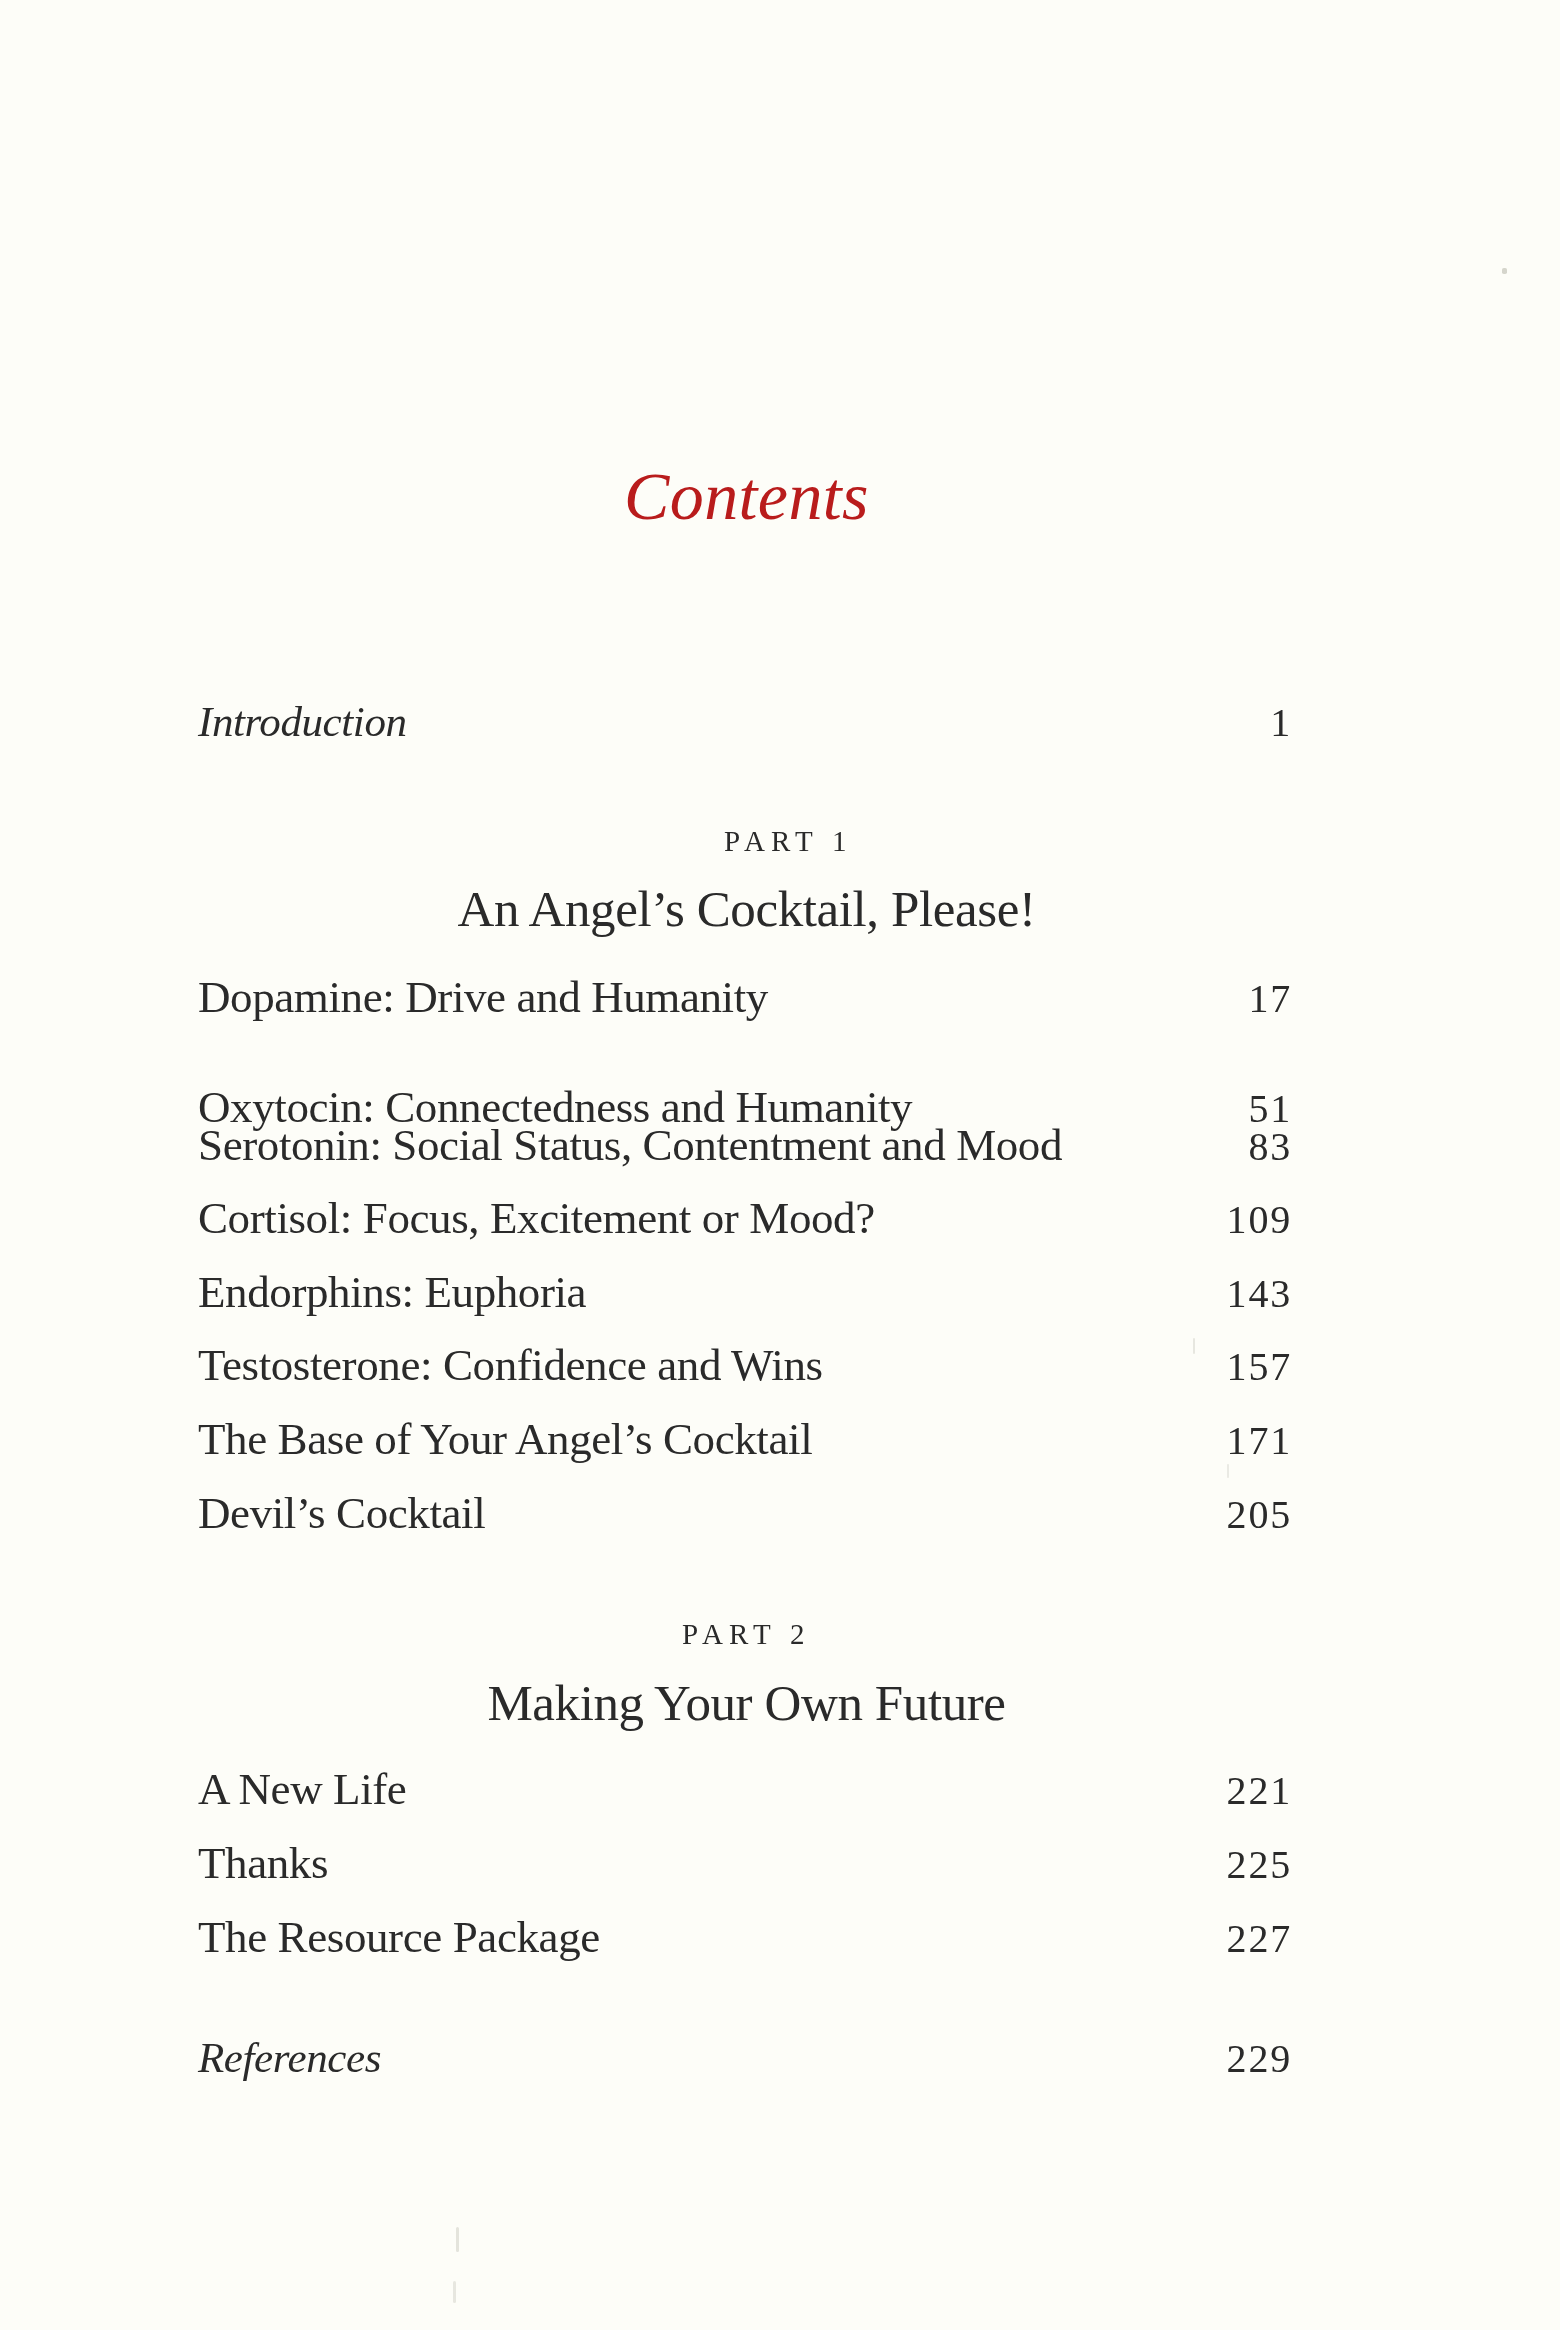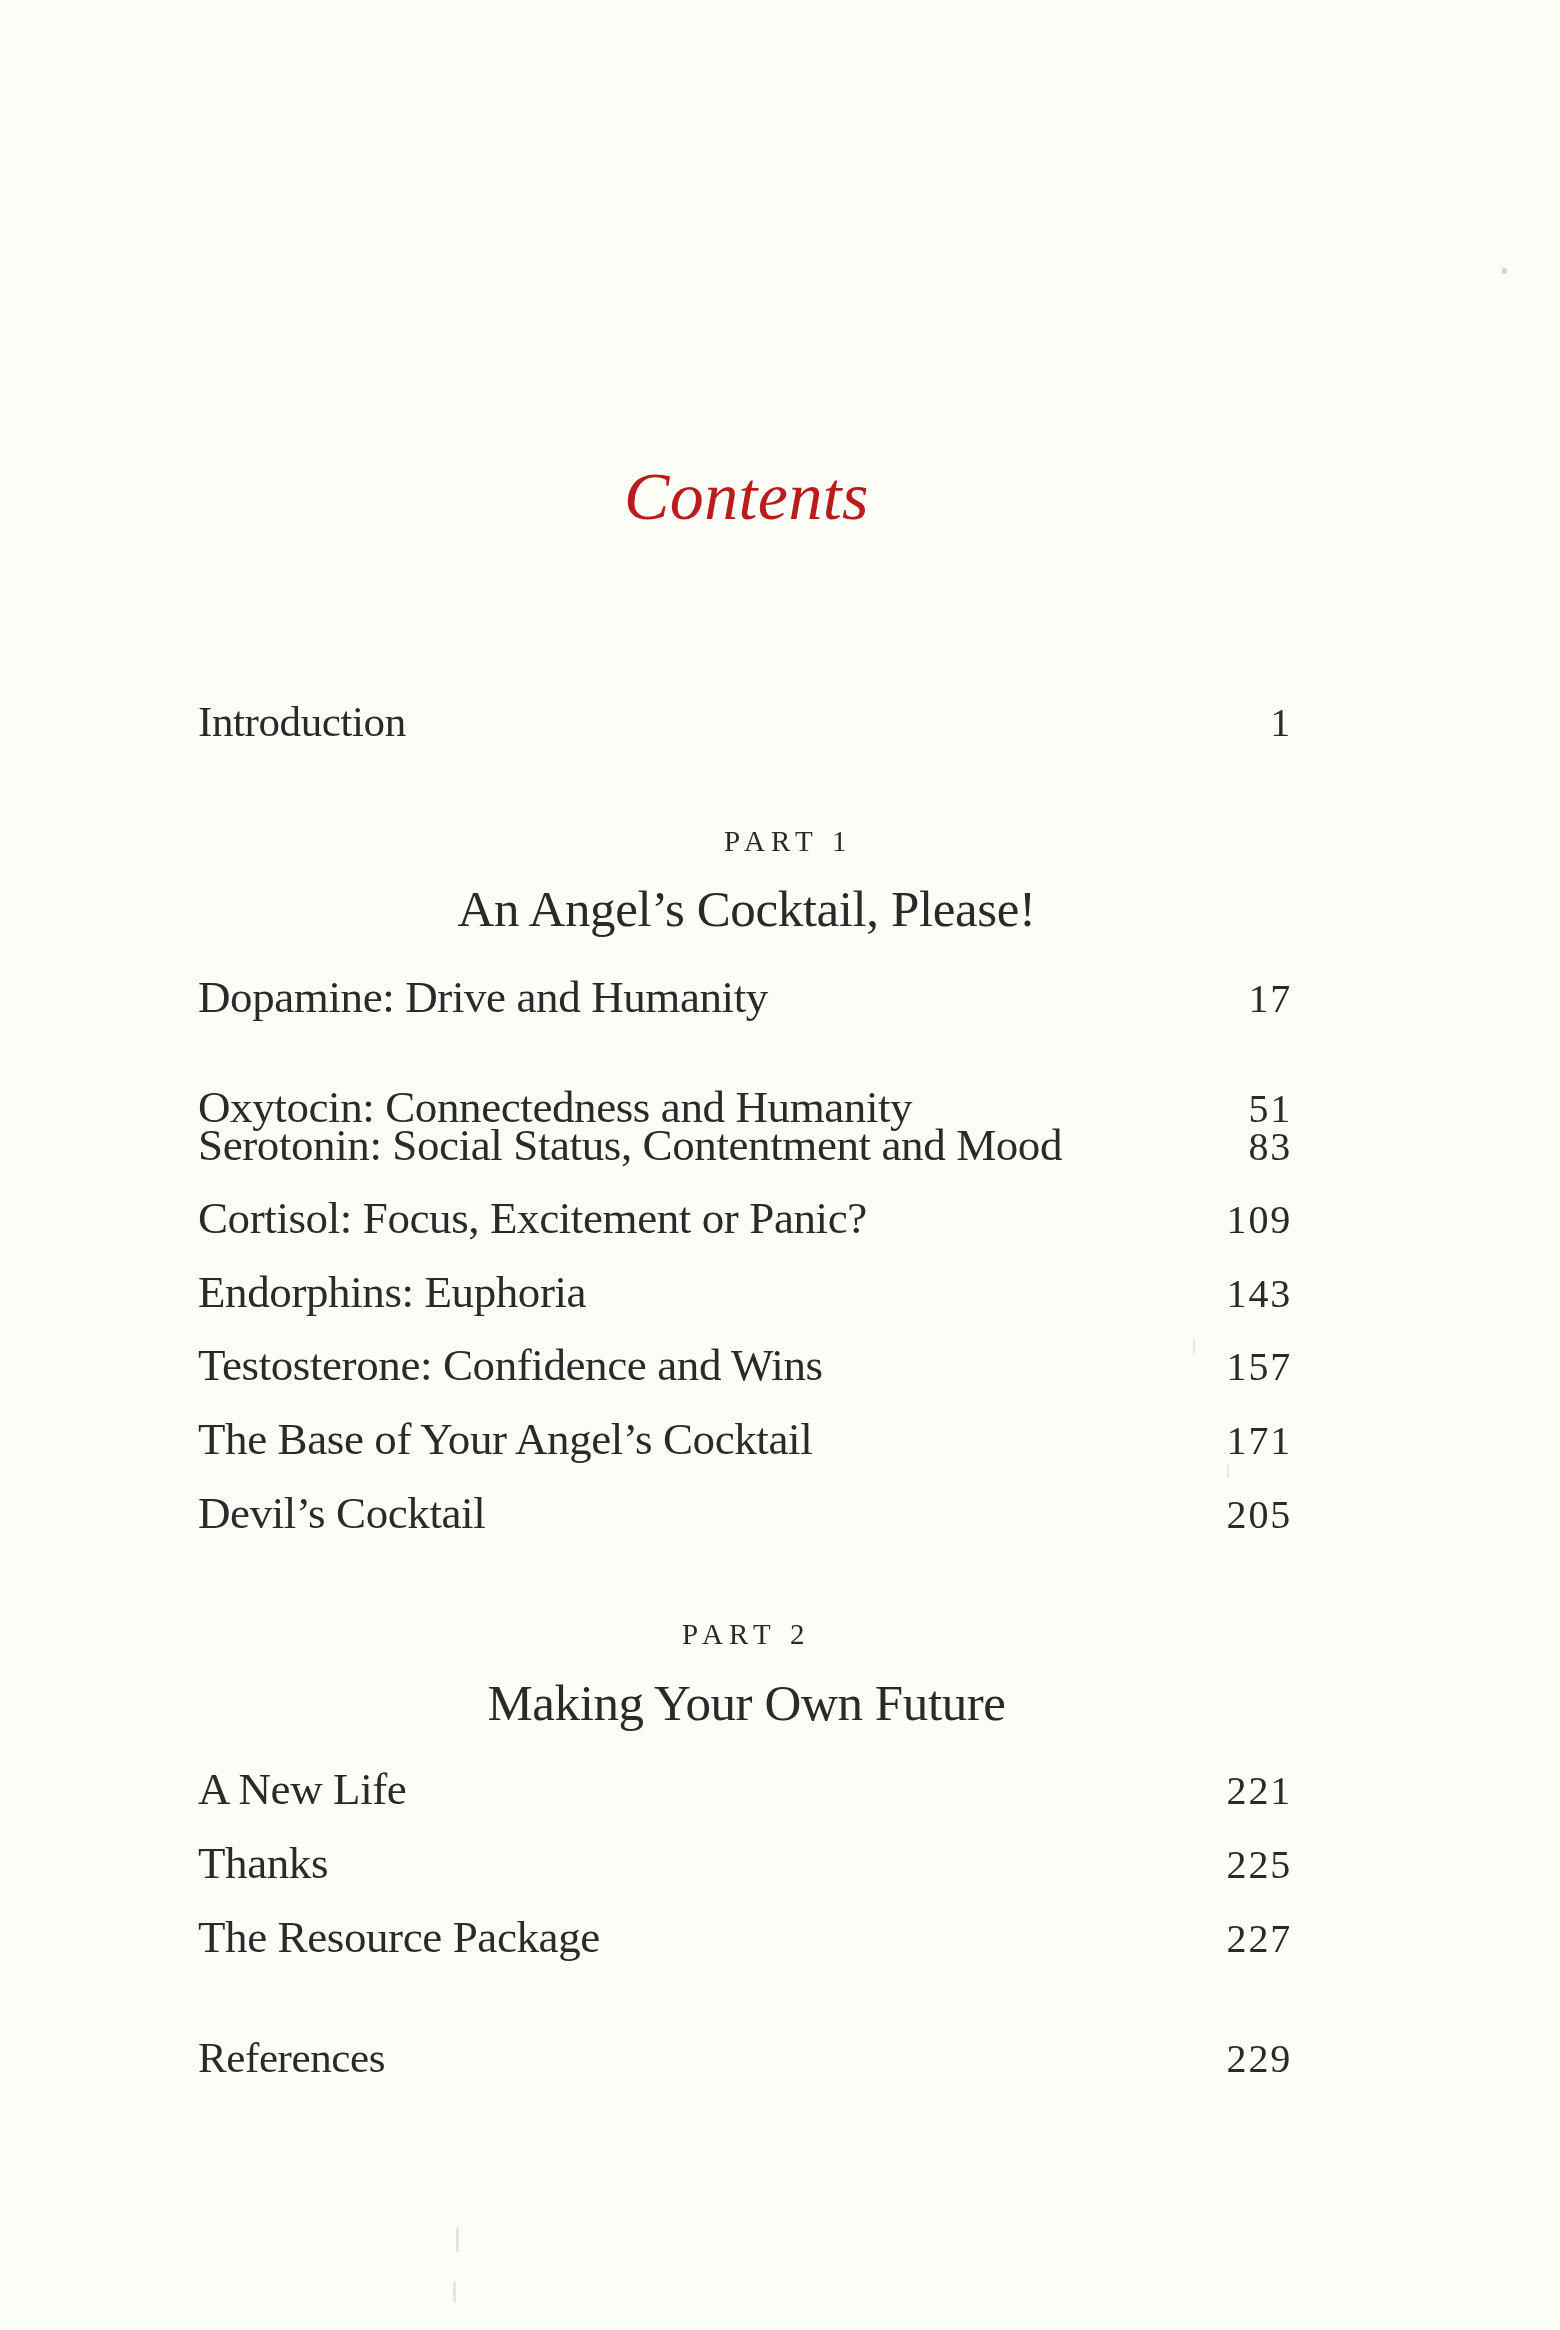--- a/index.html
+++ b/index.html
@@ -47,20 +47,21 @@
     .row .label {
       white-space: nowrap;
       letter-spacing: -0.4px;
     }
     .row .page-num {
       white-space: nowrap;
       font-size: 40px;
       letter-spacing: 1.8px;
     }
     .row.italic .label {
+      font-style: italic;
       font-size: 43px;
     }
     .part-label {
       position: absolute;
       left: 0;
       width: 1493px;
       text-align: center;
       font-size: 29px;
       letter-spacing: 6.3px;
       line-height: 36px;
@@ -102,21 +103,21 @@
   </div>
   <div class="row" style="top:1076px;">
     <span class="label">Oxytocin: Connectedness and Humanity</span>
     <span class="page-num">51</span>
   </div>
   <div class="row" style="top:1114px;">
     <span class="label">Serotonin: Social Status, Contentment and Mood</span>
     <span class="page-num">83</span>
   </div>
   <div class="row" style="top:1187px;">
-    <span class="label">Cortisol: Focus, Excitement or Panic?</span>
+    <span class="label">Cortisol: Focus, Excitement or Mood?</span>
     <span class="page-num">109</span>
   </div>
   <div class="row" style="top:1261px;">
     <span class="label">Endorphins: Euphoria</span>
     <span class="page-num">143</span>
   </div>
   <div class="row" style="top:1334px;">
     <span class="label">Testosterone: Confidence and Wins</span>
     <span class="page-num">157</span>
   </div>

